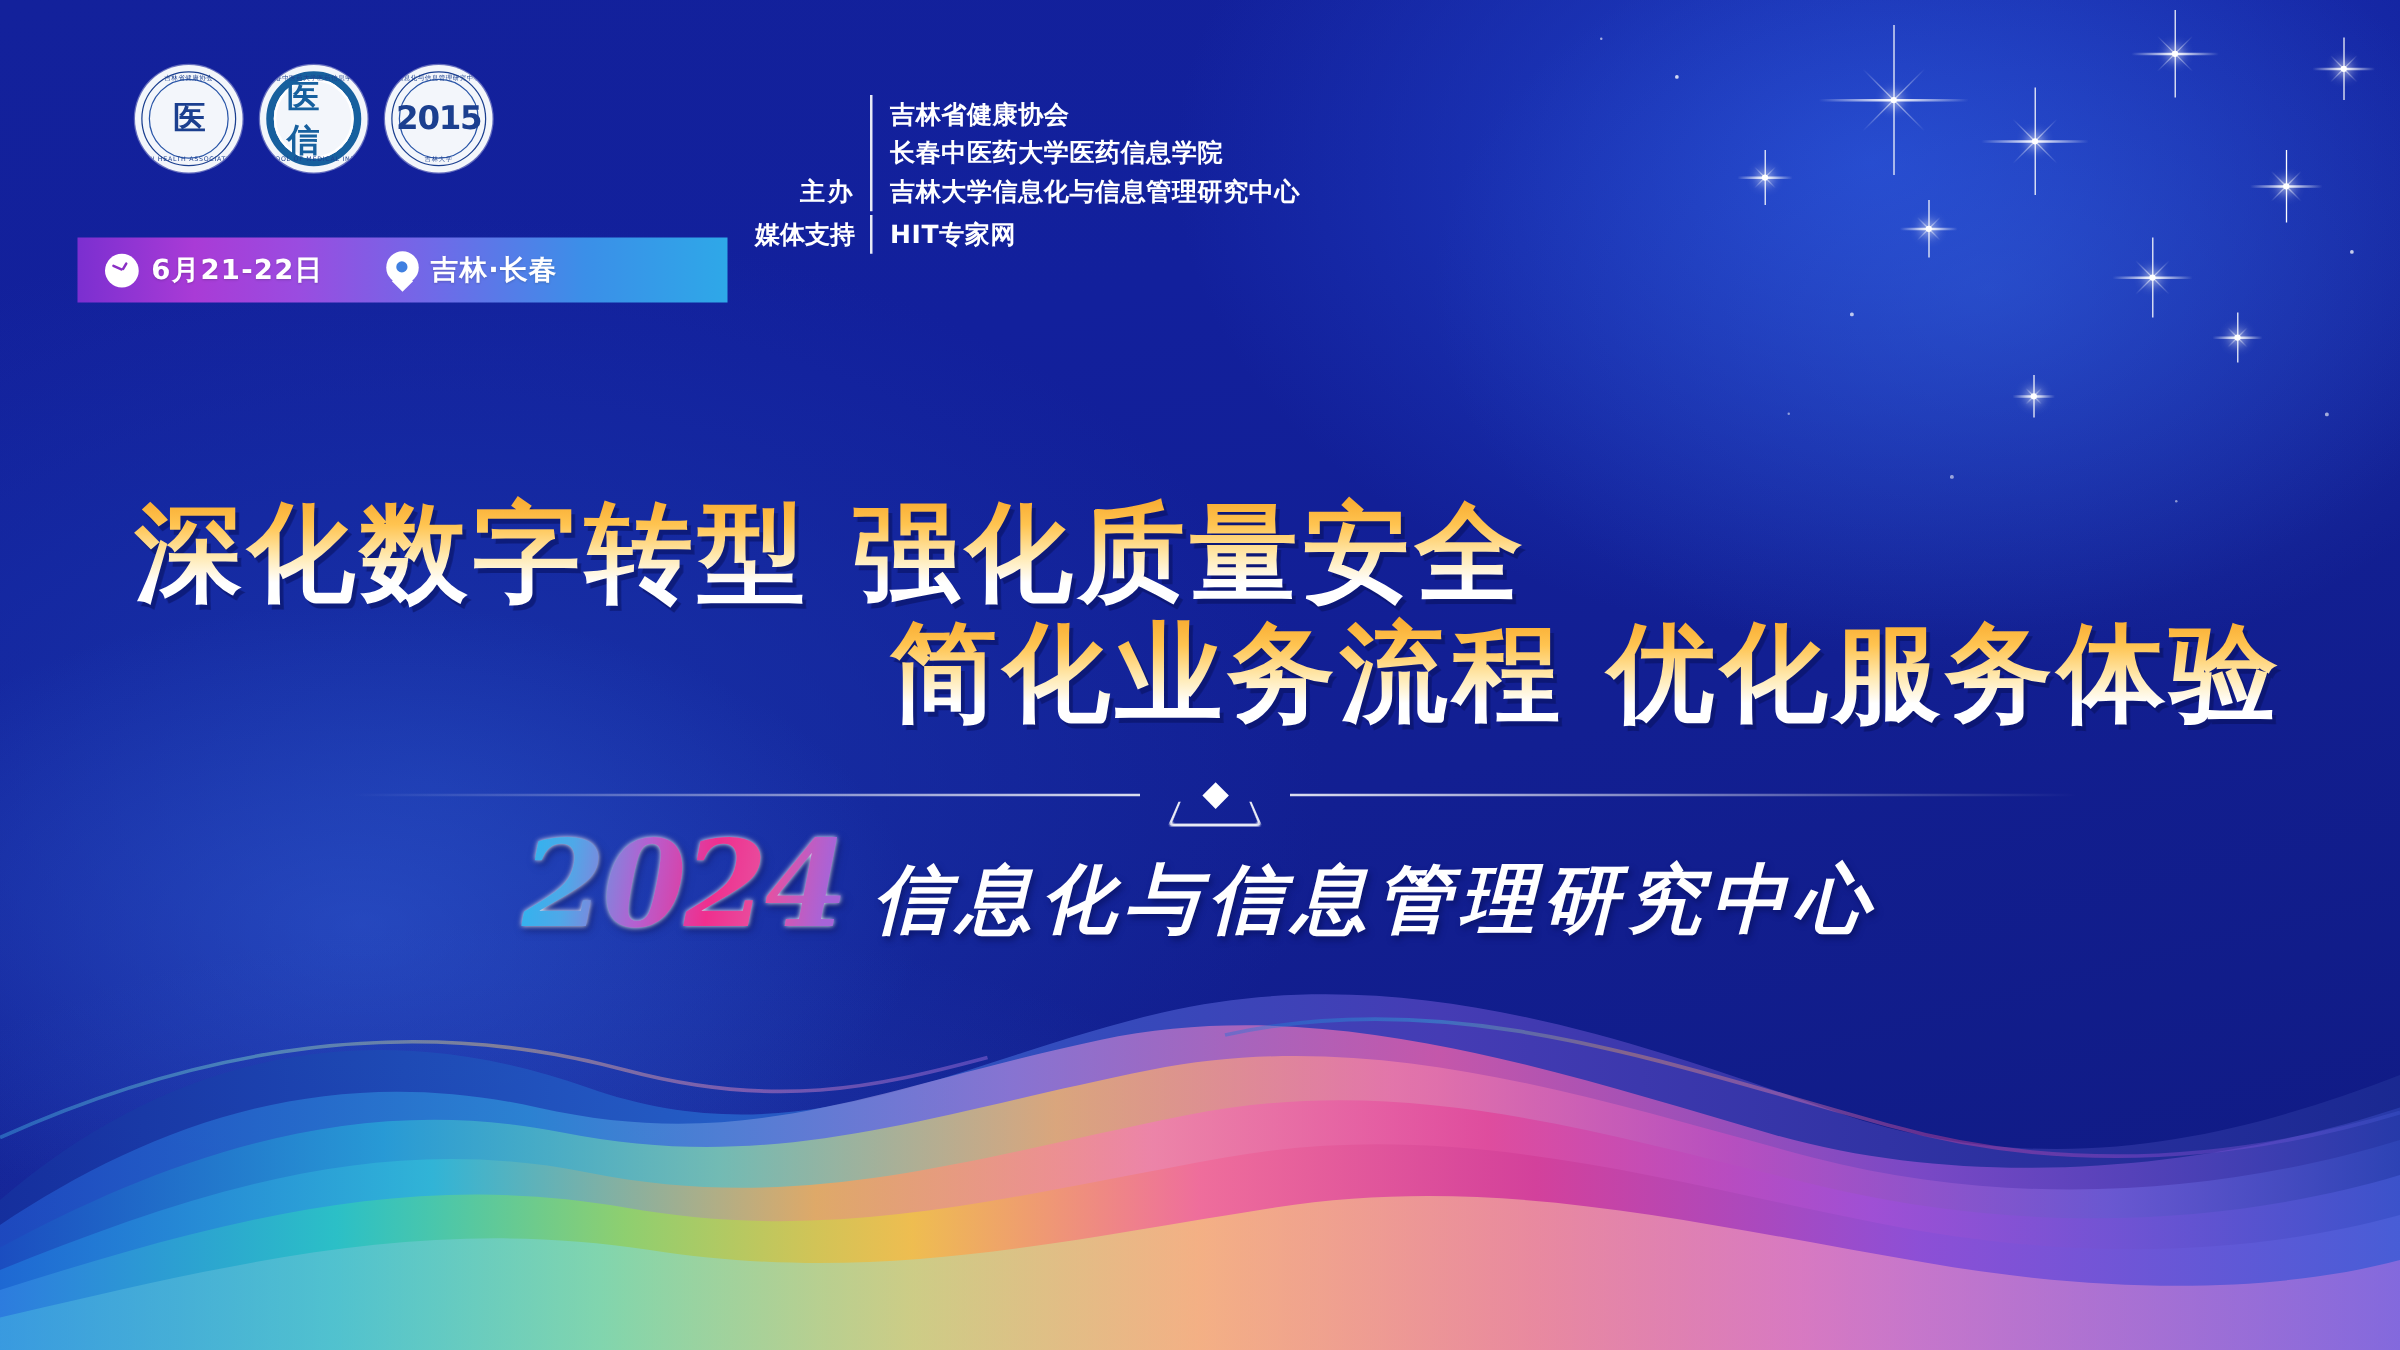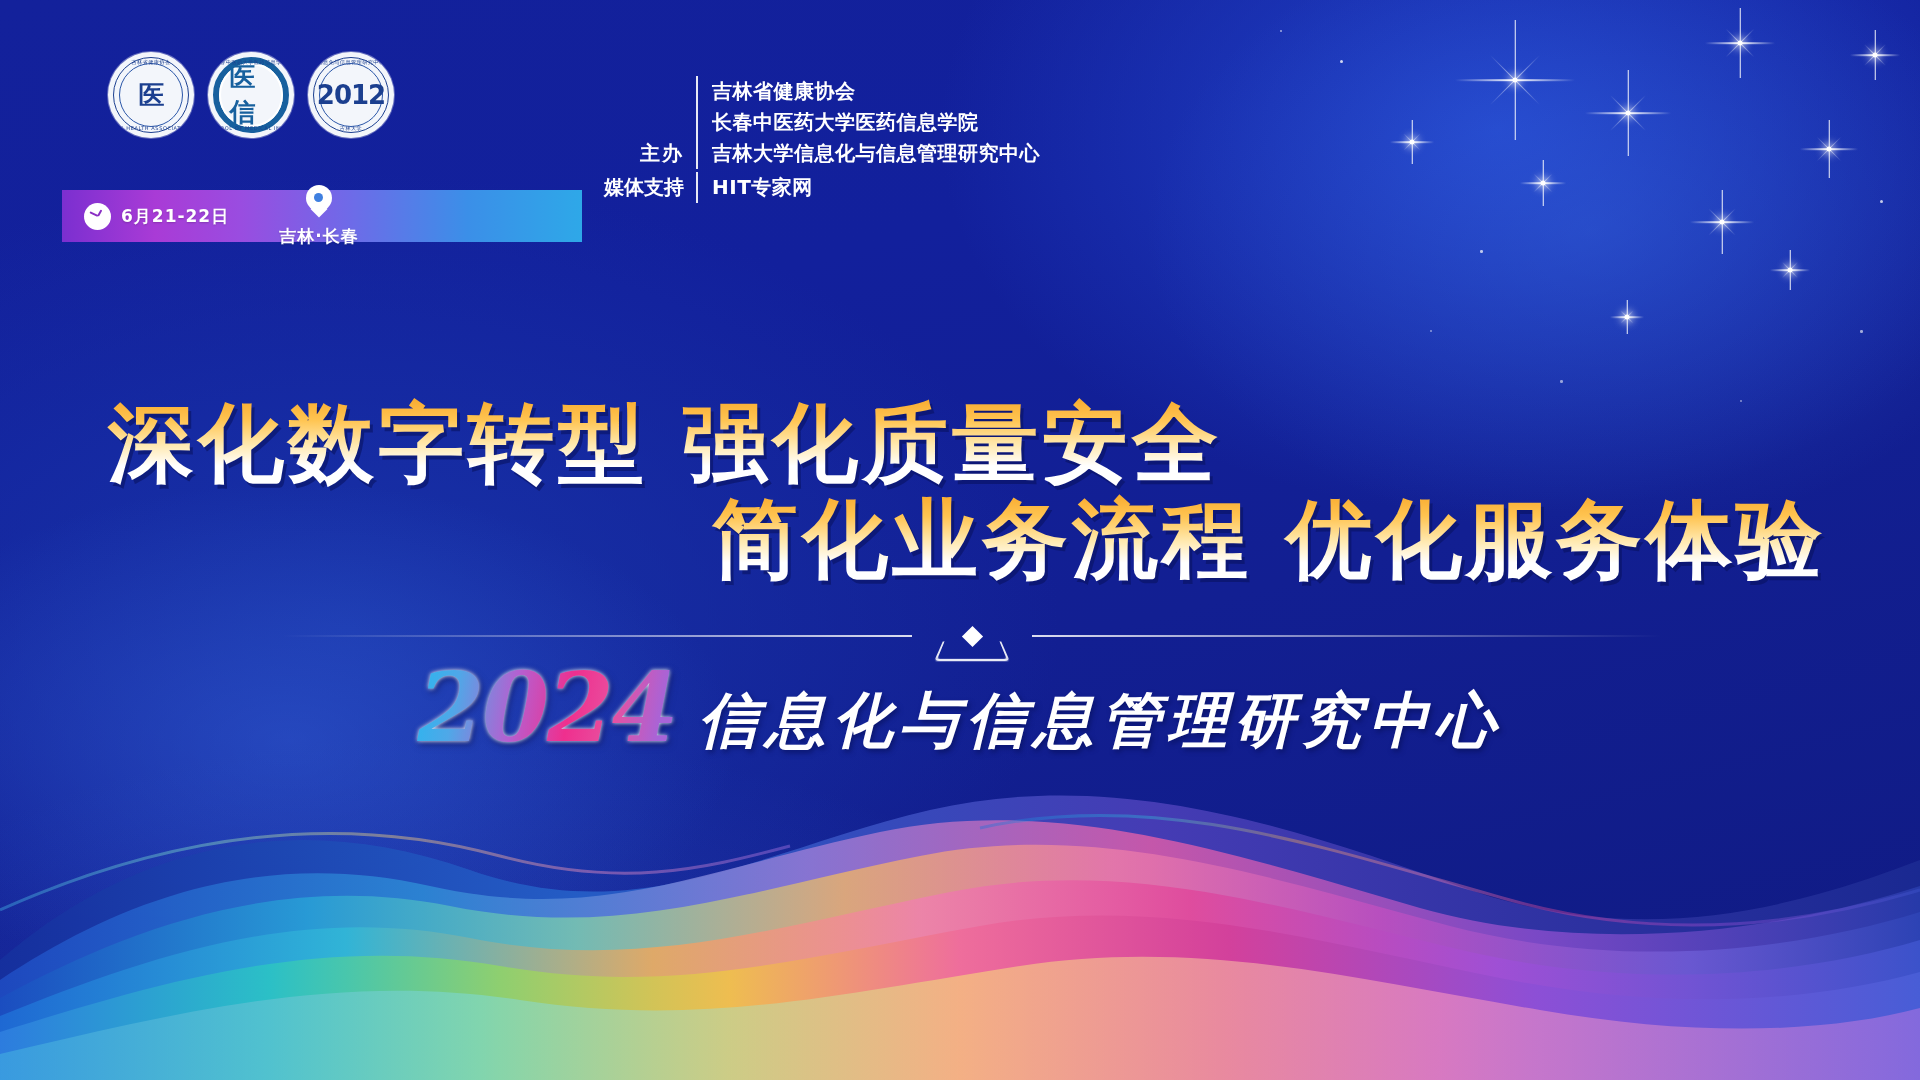--- a/index.html
+++ b/index.html
@@ -86,21 +86,21 @@
   .seal-2 .ring2 { border-color:#ffffff; border-width:2px; }
   .seal-3 .ring { border-color:#1b3f8f; }
 
   
   .info-bar {
     position:absolute; left:62px; top:190px; width:520px; height:52px;
     background:linear-gradient(90deg, #7b2fd0 0%, #a93bd6 18%, #9a4ce0 34%, #6f6ae8 55%, #3b8fe8 78%, #2ea8e8 100%);
     display:flex; align-items:center; gap:0;
   }
   .info-seg { display:flex; align-items:center; gap:10px; padding:0 16px 0 22px; }
-  .info-seg.loc { padding-left:34px;flex-direction:column; }
+  .info-seg.loc { padding-left:34px; }
   .icon-circle {
     width:27px; height:27px; border-radius:50%;
     background:#ffffff; position:relative; flex:none;
   }
   .icon-circle .hand-h, .icon-circle .hand-m {
     position:absolute; background:#8a2fc4; border-radius:1px; transform-origin:bottom center;
   }
   .icon-circle .hand-h { width:2px; height:7px; left:12.5px; top:6.5px; transform:rotate(30deg); }
   .icon-circle .hand-m { width:2px; height:9px; left:12.5px; top:4.5px; transform:rotate(-65deg); }
   .pin {
@@ -112,21 +112,21 @@
   }
   .pin .pin-tip {
     position:absolute; left:7px; top:18px; width:12px; height:12px; background:#ffffff;
     transform:rotate(45deg);
   }
   .pin .pin-hole {
     position:absolute; left:8.5px; top:8px; width:9px; height:9px; border-radius:50%;
     background:#3f7fe0; z-index:2;
   }
   .info-text {
-    color:#ffffff; font-size:17px; font-weight:bold; white-space:nowrap;
+    color:#ffffff; font-size:22px; font-weight:bold; white-space:nowrap;
     letter-spacing:1px; text-shadow:0 1px 2px rgba(0,0,0,.18);
   }
 
   
   .orgs { position:absolute; left:600px; top:76px; }
   .org-row { display:flex; align-items:flex-end; margin-bottom:3px; }
   .org-label {
     width:96px; text-align:right; padding-right:12px;
     color:#ffffff; font-size:20px; font-weight:bold; letter-spacing:2px; line-height:31px;
     white-space:nowrap; flex:none;
@@ -281,21 +281,21 @@
       <span class="ring"></span>
         <span class="ring2"></span>
       <span class="arc-text">长春中医药大学医药信息学院</span>
       <span class="mark">医信</span>
       <span class="arc-text-b">SCHOOL OF MEDICAL INFORMATION</span>
     </div>
     <div class="seal seal-3">
       <span class="ring"></span>
         <span class="ring2"></span>
       <span class="arc-text">信息化与信息管理研究中心</span>
-      <span class="mark">2012</span>
+      <span class="mark">2015</span>
       <span class="arc-text-b">吉林大学</span>
     </div>
   </div>
 
   <div class="info-bar">
     <div class="info-seg">
       <span class="icon-circle">
         <span class="hand-h"></span>
           <span class="hand-m"></span>
       </span>

